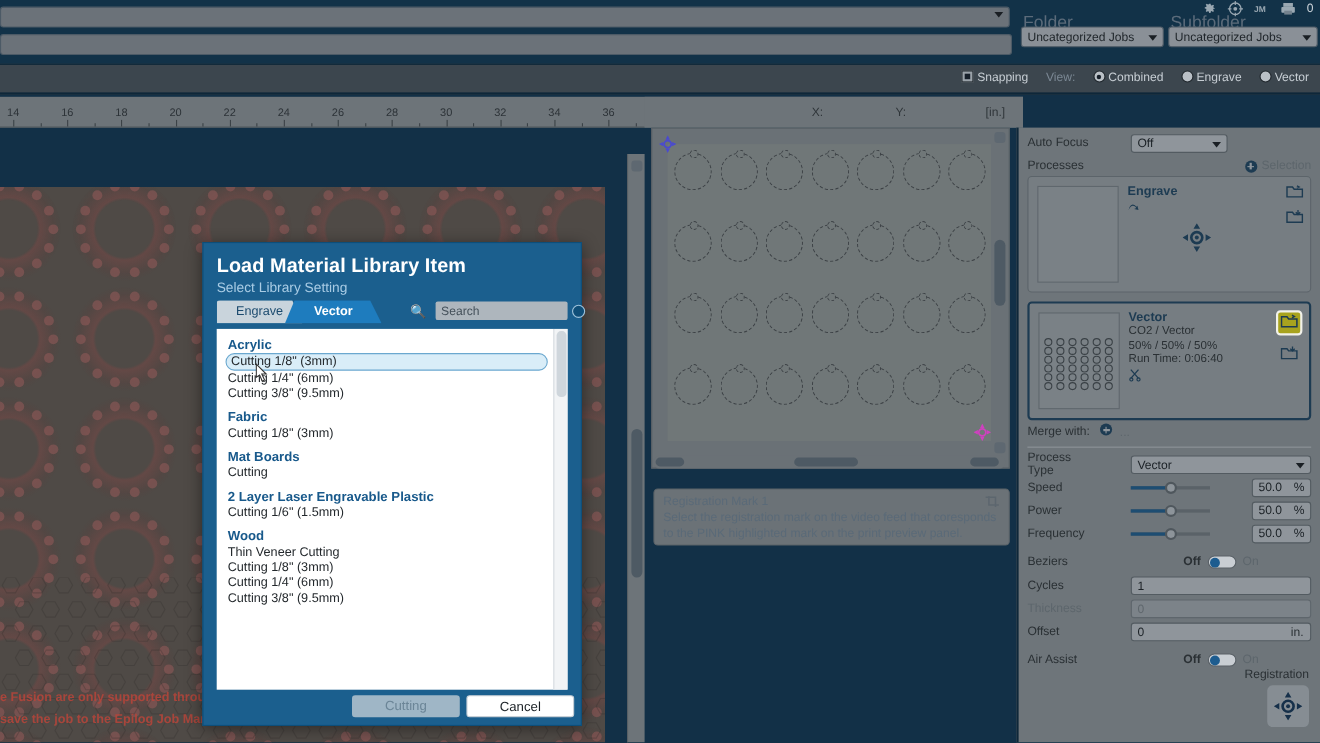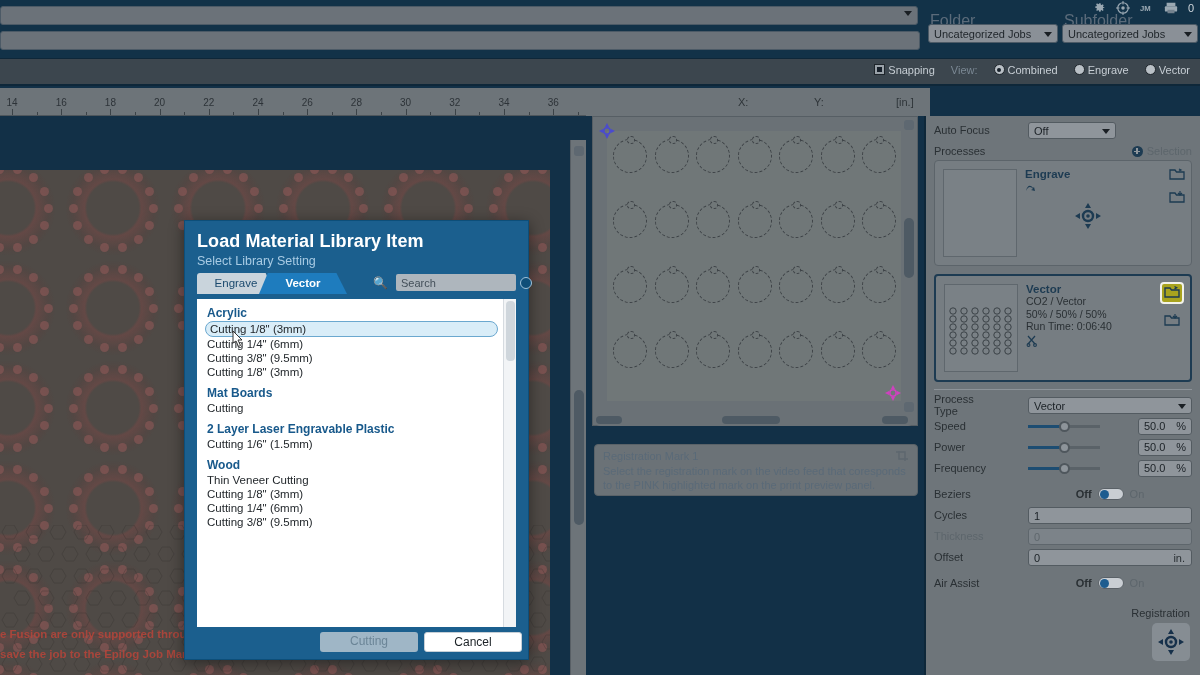--- a/index.html
+++ b/index.html
@@ -1133,20 +1133,27 @@
               <path fill="none" stroke="#1d3b52" stroke-width="1.3" d="M10.5 1.5l2.2 1.2-2.2 1.2"></path>
             </svg>
         </span>
         <svg width="16" height="14" viewBox="0 0 16 14">
             <path fill="none" stroke="#1d3b52" stroke-width="1.3" d="M1 3h5l1.5 2H15v7H1z"></path>
             <path fill="none" stroke="#1d3b52" stroke-width="1.2" d="M11 1v4M9 3l2 2 2-2"></path>
           </svg>
       </div>
     </div>
 
+    <div class="splitrow" style="margin-top:3px">
+      <span class="k">Merge with:</span>
+      <span>
+        <span class="plus"></span>
+        <span style="margin-left:4px;color:#5d666c">...</span>
+      </span>
+    </div>
 
     <div class="divider"></div>
 
     <div id="settings" style="margin-top:6px;">
         <div class="row" style="margin-top: 3px;">
           <div class="lbl">Process Type</div>
           <div class="sel"><span>Vector</span><span class="caret"></span></div>
         </div>
         <div class="row" style="margin-top: 3px;">
           <div class="lbl">Speed</div>
@@ -1240,20 +1247,21 @@
           <input type="text" placeholder="Search" style="">
           <span class="clrico"></span>
         </div>
       </div>
       <div class="listbox">
         <div class="listinner" id="liblist">
             <div class="grp">Acrylic</div>
             <div class="it sel2">Cutting 1/8" (3mm)</div>
             <div class="it">Cutting 1/4" (6mm)</div>
             <div class="it">Cutting 3/8" (9.5mm)</div>
+            <div class="grp">Fabric</div>
             <div class="it">Cutting 1/8" (3mm)</div>
             <div class="grp">Mat Boards</div>
             <div class="it">Cutting</div>
             <div class="grp">2 Layer Laser Engravable Plastic</div>
             <div class="it">Cutting 1/6" (1.5mm)</div>
             <div class="grp">Wood</div>
             <div class="it">Thin Veneer Cutting</div>
             <div class="it">Cutting 1/8" (3mm)</div>
             <div class="it">Cutting 1/4" (6mm)</div>
             <div class="it">Cutting 3/8" (9.5mm)</div>

